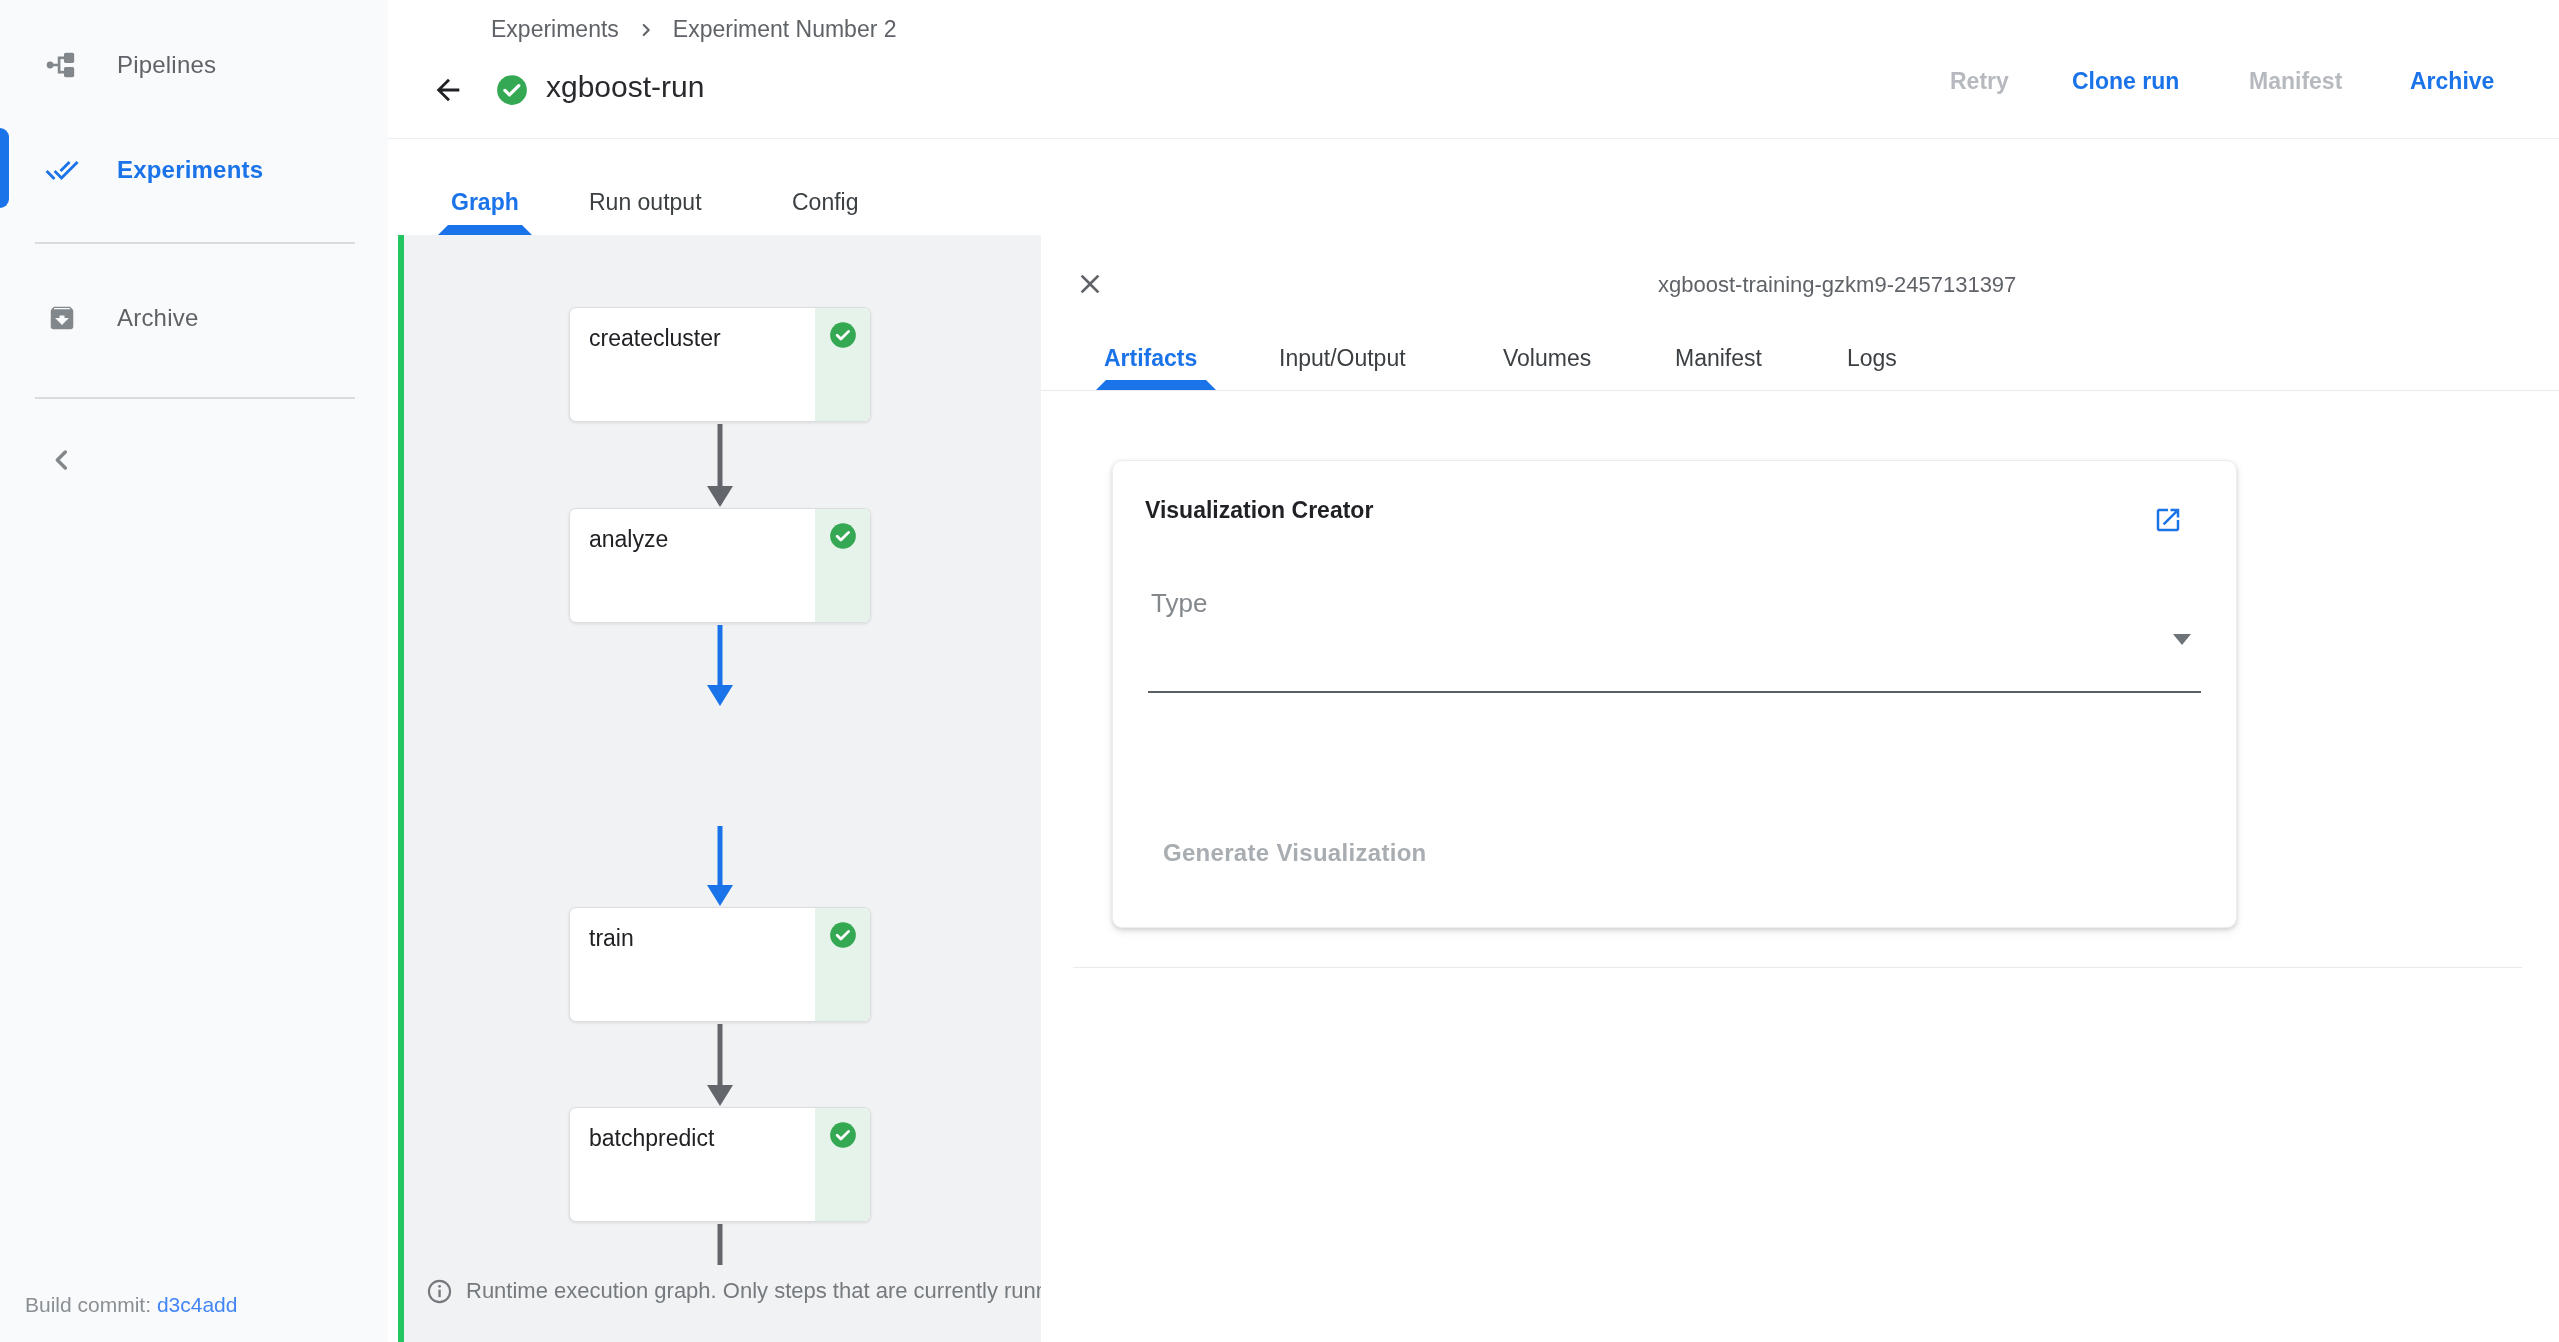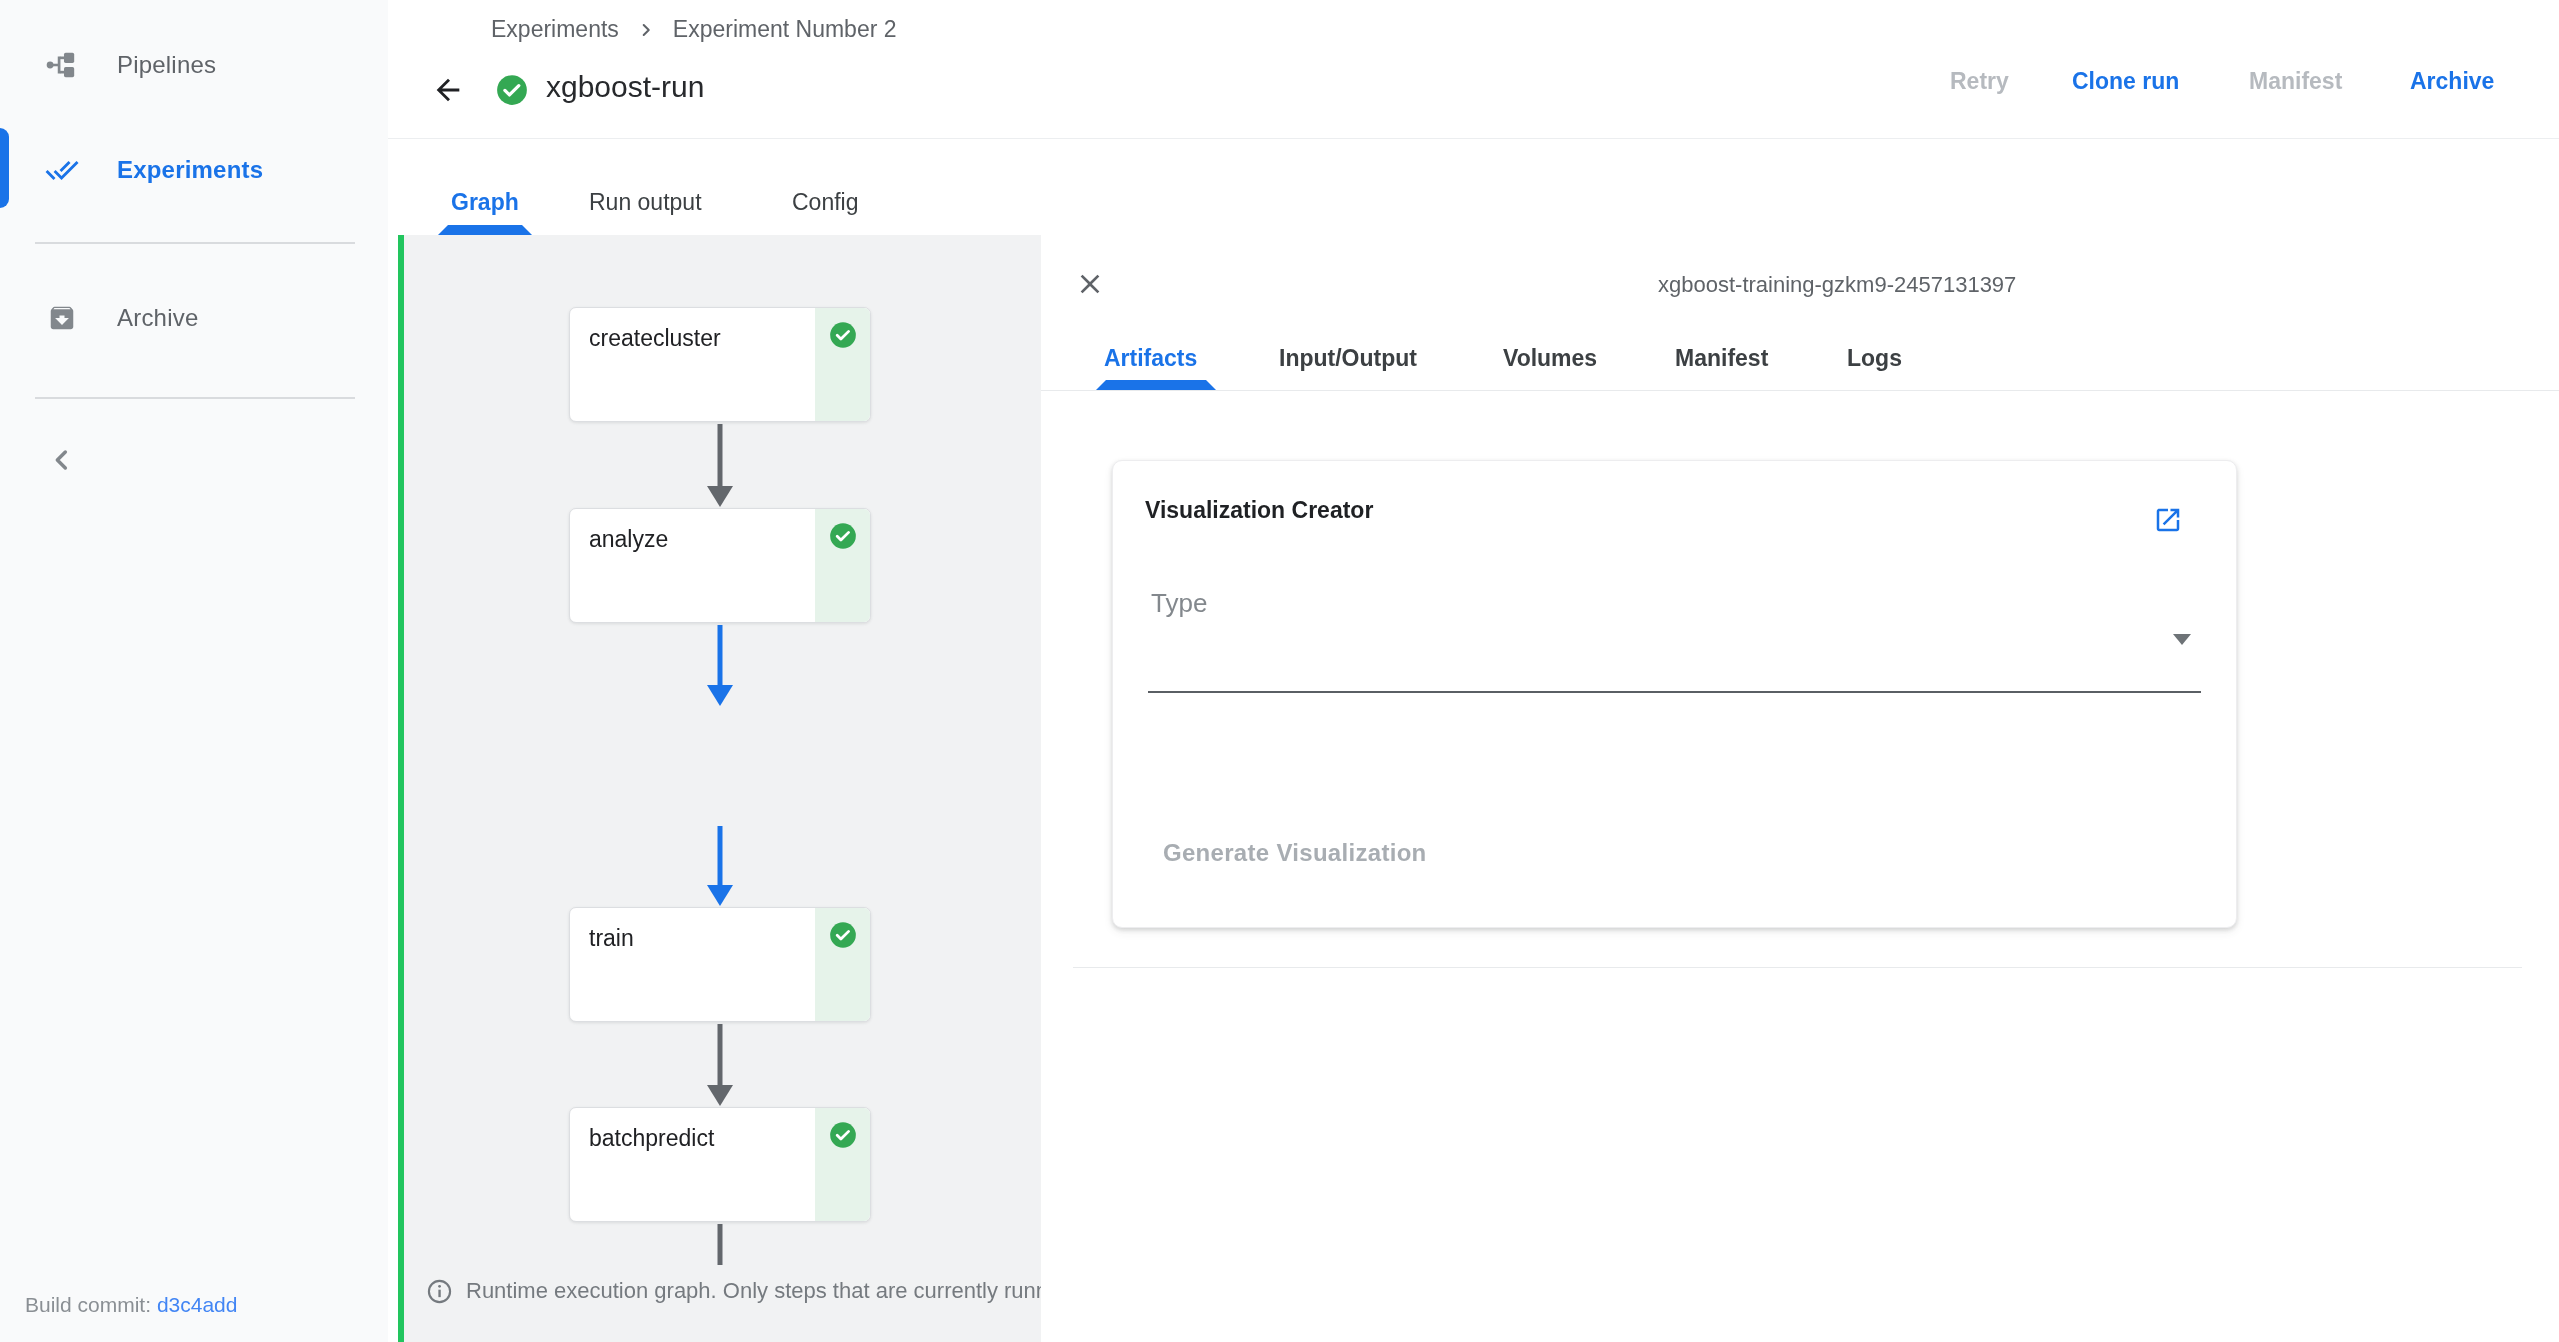--- a/index.html
+++ b/index.html
@@ -53,21 +53,21 @@
   .node.selected .status-strip { border-radius:0 3px 3px 0; }
   .node .status-badge { position:absolute; left:50%; transform:translateX(-50%); top:13px; width:28px; height:28px; }
   .graph-footer { position:absolute; left:22px; right:0; top:1040px; height:32px; display:flex; align-items:center; gap:13px;
                   white-space:nowrap; overflow:hidden; color:#757a7f; font-size:22px; }
   .graph-footer svg { flex:0 0 auto; width:27px; height:27px; }
 
   
   .detail-panel { position:absolute; left:653px; top:235px; right:0; bottom:0; background:#ffffff; }
   .close-btn { position:absolute; left:33px; top:33px; width:32px; height:32px; cursor:pointer; }
   .detail-title { position:absolute; left:617px; top:37px; font-size:22px; color:#5f6368; }
-  .detail-tab { position:absolute; top:110px; font-size:23px; font-weight:700; color:#3c4043; cursor:pointer; }
+  .detail-tab { position:absolute; top:110px; font-size:23px; font-weight:400; color:#3c4043; cursor:pointer; }
   .detail-tab.active { color:#1a73e8; font-weight:700; }
   .detail-tabs-divider { position:absolute; left:0; right:0; top:155px; height:1px; background:#e8eaec; }
 
   
   .viz-card { position:absolute; left:71px; top:225px; width:1125px; height:468px; background:#ffffff;
               border:1px solid #ededef; border-radius:10px;
               box-shadow:0 2px 4px rgba(60,64,67,0.18), 0 4px 10px rgba(60,64,67,0.08); }
   .viz-title { position:absolute; left:32px; top:36px; font-size:23px; font-weight:700; color:#1f2124; }
   .open-new-btn { position:absolute; left:1040px; top:44px; width:30px; height:30px; cursor:pointer; }
   .type-select { position:absolute; left:35px; top:110px; width:1053px; height:122px; cursor:pointer; }

